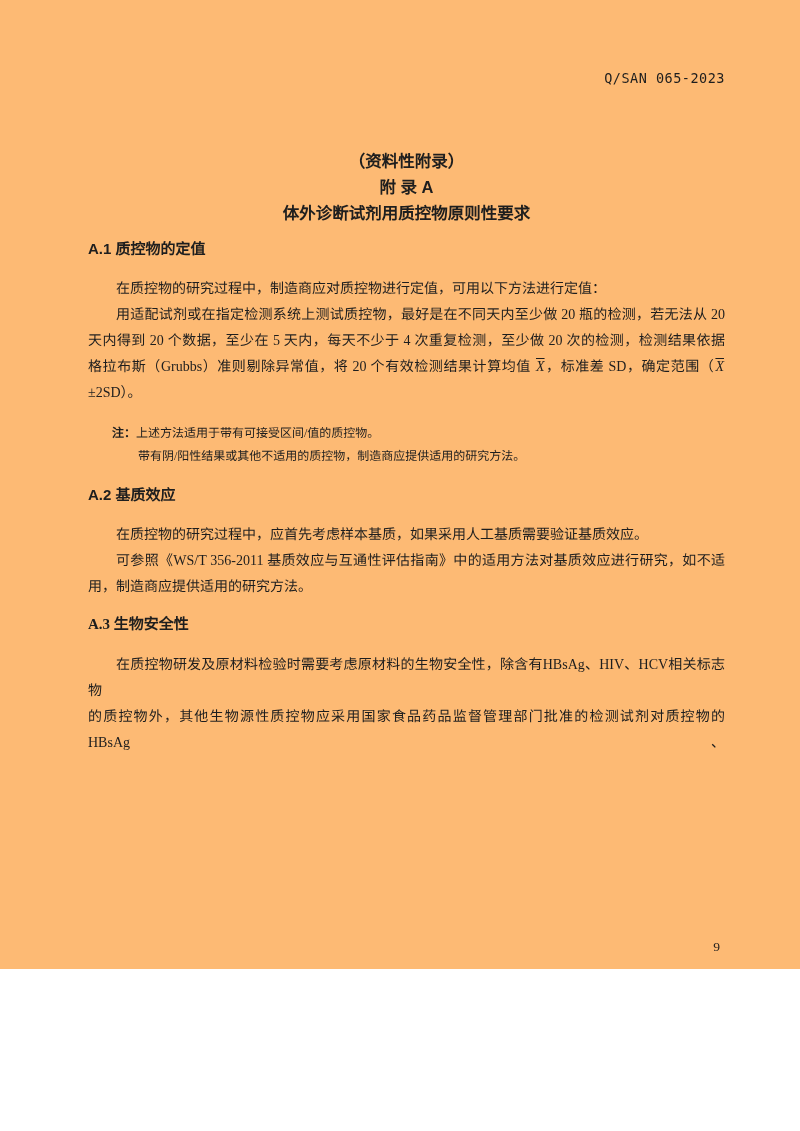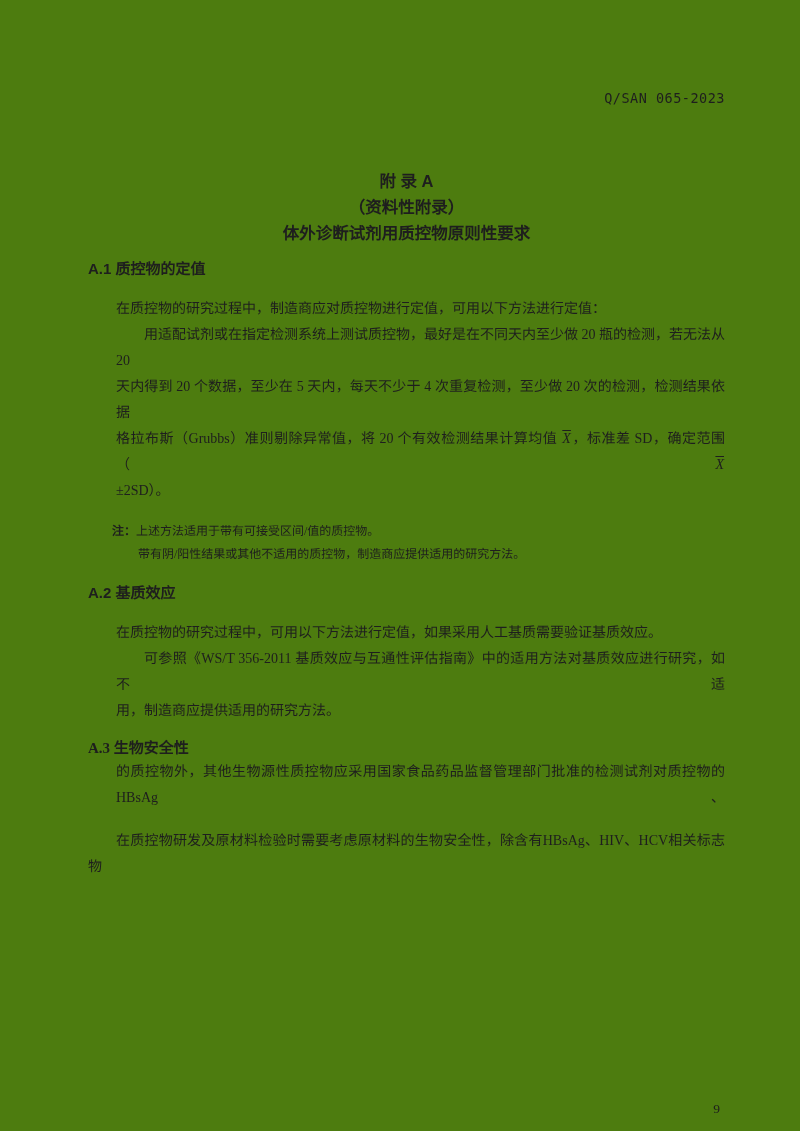--- a/index.html
+++ b/index.html
@@ -1,22 +1,22 @@
 <!DOCTYPE html>
 <html lang="zh-CN"><head>
 <meta charset="utf-8">
 <style>
   * { margin:0; padding:0; box-sizing:border-box; }
   html,body { background:#ffffff; }
   .page {
     position:relative;
-    width:800px; height:1131px;
-    background:#4d7c0f;
+    width:800px; height:969px;
+    background:#fdba74;
     color:#1e1e1e;
-    padding:90px 75px 0 88px;
+    padding:70px 75px 0 88px;
     overflow:hidden;
     font-family:"Liberation Serif","DejaVu Serif",serif;
   }
   .header-code {
     text-align:right;
     font-family:"DejaVu Sans Mono","Liberation Mono",monospace;
     font-size:13.5px;
     line-height:16px;
     letter-spacing:0.5px;
   }
@@ -30,21 +30,21 @@
   .sec-heading {
     font-family:"Liberation Sans","DejaVu Sans",sans-serif;
     font-weight:bold;
     font-size:15px;
     line-height:21px;
   }
   .h-a1 { margin-top:12px; }
   .h-a2 { margin-top:16px; }
   .h-a3 { margin-top:14px;font-family:Liberation Serif, serif; }
   .para { margin-top:17px; }
-  .para-cont { margin-top:0;margin-left:28px; }
+  .para-cont { margin-top:0; }
   .body-line {
     font-size:14px;
     line-height:26px;
     white-space:normal;
   }
   .indent { text-indent:2em; }
   .just { text-align:justify; text-align-last:justify; }
   .xbar {
     font-style:italic;
     text-decoration:overline;
@@ -70,22 +70,22 @@
   }
 </style>
 </head>
 <body>
 
 <div class="page">
 
   <div class="header-code">Q/SAN 065-2023</div>
 
   <div class="title-block">
+    <div class="title-line">（资料性附录）</div>
     <div class="title-line">附 录 A</div>
-    <div class="title-line">（资料性附录）</div>
     <div class="title-line">体外诊断试剂用质控物原则性要求</div>
   </div>
 
   <div>
     <div class="sec-heading h-a1">A.1 质控物的定值</div>
 
     <div class="body-line indent para">在质控物的研究过程中，制造商应对质控物进行定值，可用以下方法进行定值：</div>
 
     <div class="body-line indent just para-cont">用适配试剂或在指定检测系统上测试质控物，最好是在不同天内至少做 20 瓶的检测，若无法从 20</div>
     <div class="body-line just para-cont">天内得到 20 个数据，至少在 5 天内，每天不少于 4 次重复检测，至少做 20 次的检测，检测结果依据</div>
@@ -94,28 +94,28 @@
 
     <div class="note-block">
       <div class="note-line note-line1"><span class="note-label">注：</span><span>上述方法适用于带有可接受区间/值的质控物。</span></div>
       <div class="note-line note-line2">带有阴/阳性结果或其他不适用的质控物，制造商应提供适用的研究方法。</div>
     </div>
   </div>
 
   <div>
     <div class="sec-heading h-a2">A.2 基质效应</div>
 
-    <div class="body-line indent para">在质控物的研究过程中，可用以下方法进行定值，如果采用人工基质需要验证基质效应。</div>
+    <div class="body-line indent para">在质控物的研究过程中，应首先考虑样本基质，如果采用人工基质需要验证基质效应。</div>
 
     <div class="body-line indent just para-cont">可参照《WS/T 356-2011 基质效应与互通性评估指南》中的适用方法对基质效应进行研究，如不适</div>
     <div class="body-line para-cont">用，制造商应提供适用的研究方法。</div>
   </div>
 
   <div>
     <div class="sec-heading h-a3">A.3 生物安全性</div>
 
+    <div class="body-line indent just para">在质控物研发及原材料检验时需要考虑原材料的生物安全性，除含有HBsAg、HIV、HCV相关标志物</div>
     <div class="body-line just para-cont">的质控物外，其他生物源性质控物应采用国家食品药品监督管理部门批准的检测试剂对质控物的HBsAg、</div>
-    <div class="body-line indent just para">在质控物研发及原材料检验时需要考虑原材料的生物安全性，除含有HBsAg、HIV、HCV相关标志物</div>
   </div>
 
   <div class="page-number">9</div>
 
 </div>
 
 </body></html>

